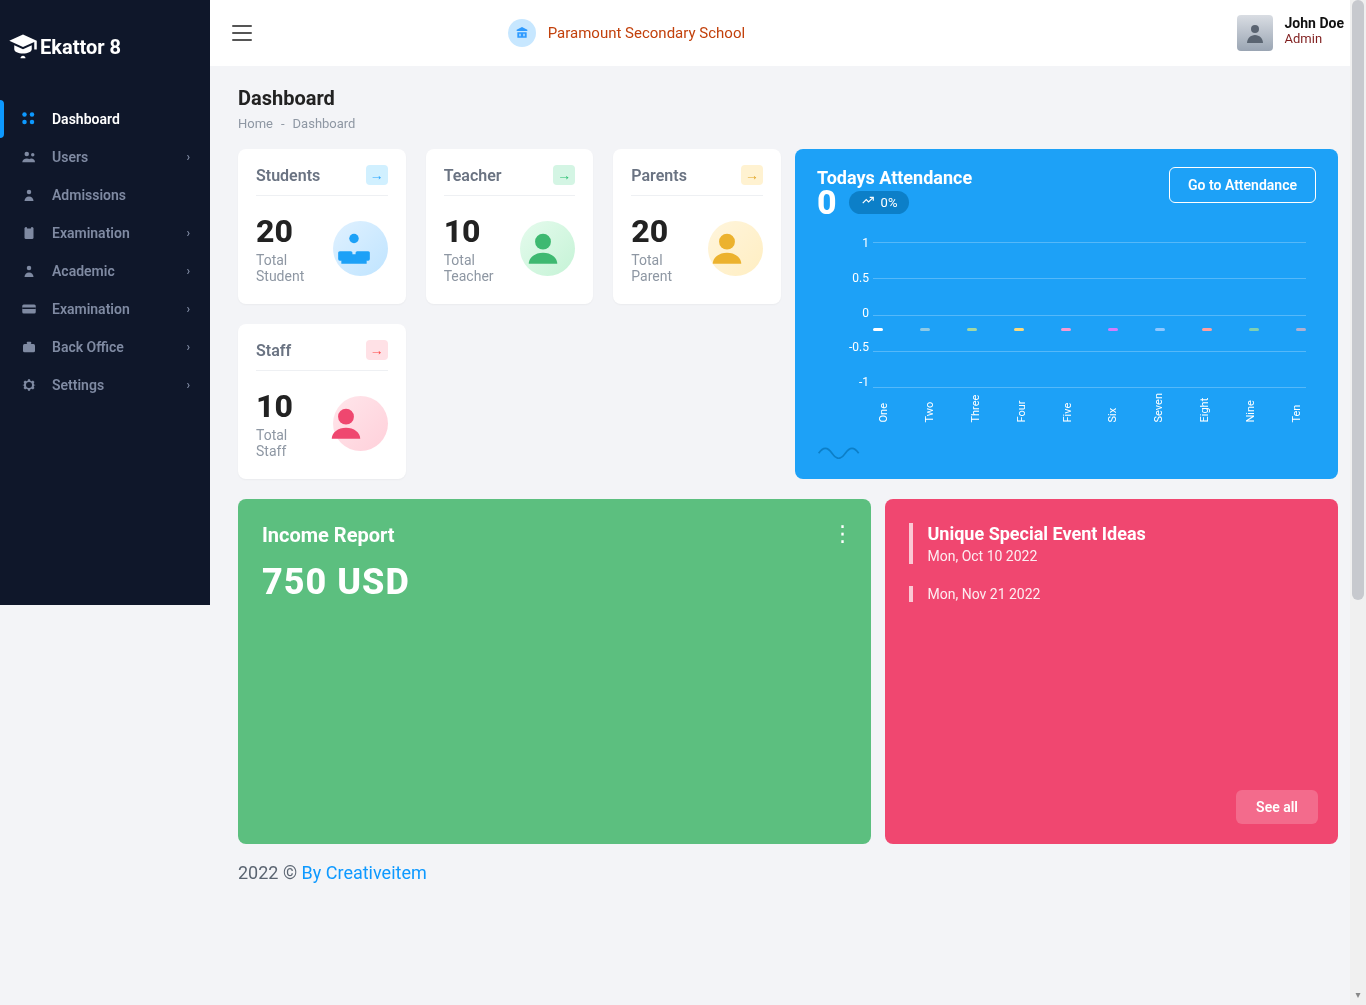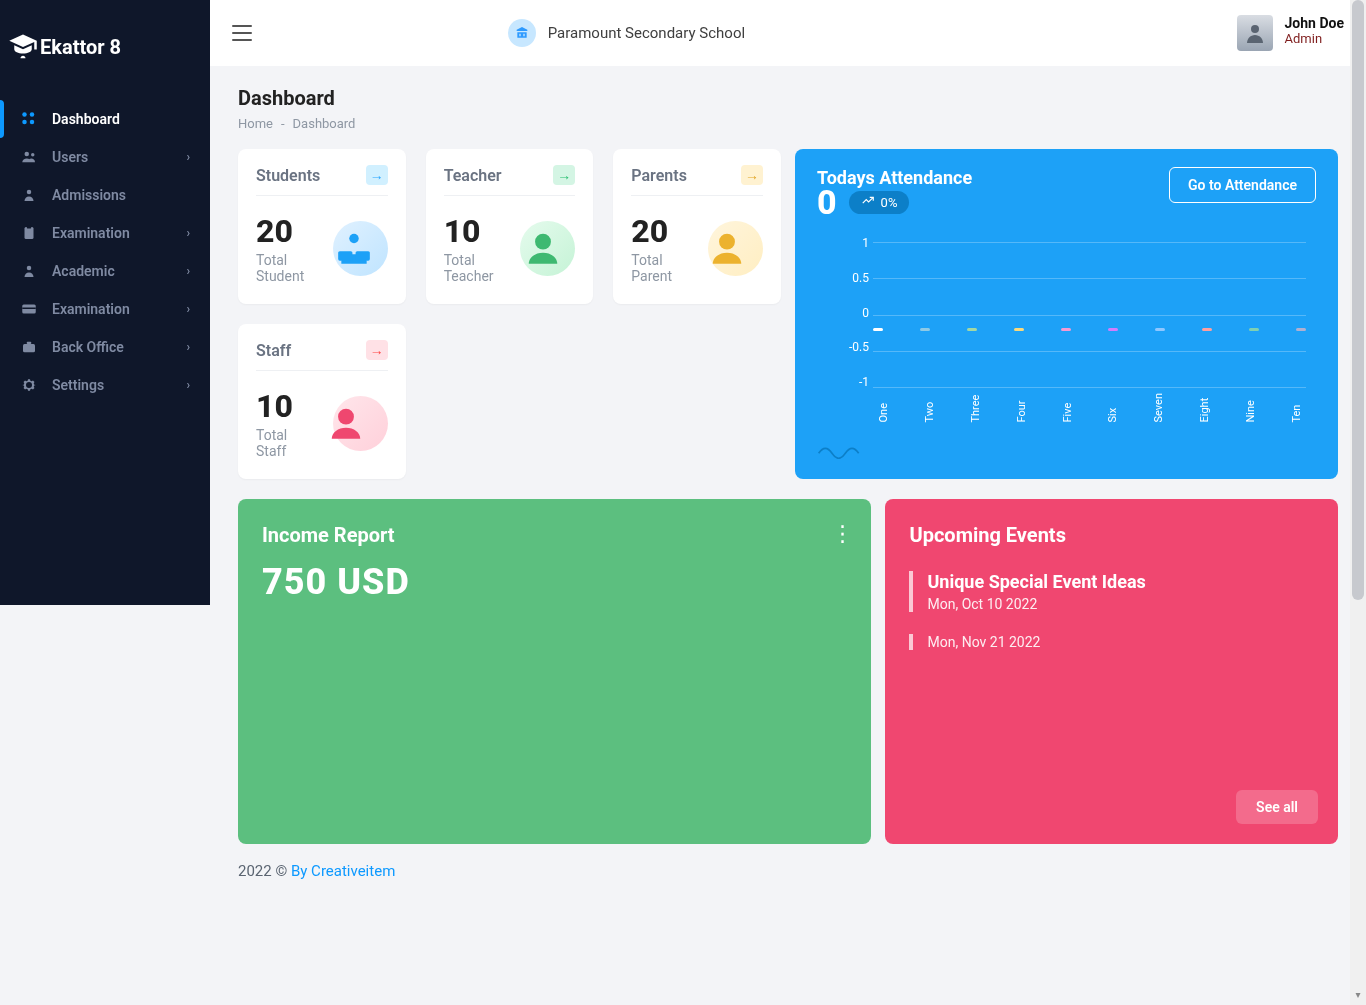--- a/index.html
+++ b/index.html
@@ -19,21 +19,21 @@
 .nav-icon svg { width:18px; height:18px; }
 .chev { margin-left:auto; color:#7f8aa2; font-size:12px; }
 
 
 .main { flex:1; display:flex; flex-direction:column; height:1005px; }
 .topbar { background:#fff; height:66px; display:flex; align-items:center; padding:0 22px; gap:20px; }
 .hamburger { width:20px; height:16px; display:flex; flex-direction:column; justify-content:space-between; cursor:pointer; }
 .hamburger span { display:block; height:2px; background:#555; border-radius:2px; }
 .school-cluster { margin:0 auto; display:flex; align-items:center; gap:12px; }
 .school-icon { width:28px; height:28px; border-radius:50%; background:#c7e7ff; display:flex; align-items:center; justify-content:center; color:#2d9aff; }
-.school-name { color:#404040; font-size:15px; }
+.school-name { color:#c2410c; font-size:15px; }
 .user-cluster { display:flex; align-items:flex-start; gap:12px; margin-left:auto; }
 .avatar { width:36px; height:36px; border-radius:4px; background:linear-gradient(#d9dde3,#9aa5b3); display:flex; align-items:center; justify-content:center; }
 .user-text .uname { font-weight:700; font-size:14px; color:#111; }
 .user-text .urole { font-size:13px; color:#7f1d1d; }
 
 
 .page { padding: 20px 28px; flex:1; overflow:auto; }
 .page-title { font-size:20px; font-weight:700; color:#222; margin-bottom:6px; }
 .breadcrumb { display:flex; align-items:center; gap:8px; font-size:13px; color:#8e97a3; margin-bottom:18px; }
 .breadcrumb a { color:#8e97a3; text-decoration:none; }
@@ -92,21 +92,21 @@
 .inc-dots { position:absolute; right:18px; top:22px; font-size:22px; cursor:pointer; }
 
 .events-card { background:#f04770; color:#fff; border-radius:8px; padding:24px; height:345px; position:relative; }
 .ev-title { font-size:20px; font-weight:700; margin-bottom:24px; }
 .event-item { border-left:4px solid rgba(255,255,255,0.7); padding-left:14px; margin-bottom:22px; }
 .event-name { font-size:18px; font-weight:700; margin-bottom:4px; }
 .event-date { font-size:14px; opacity:0.9; }
 .see-all { position:absolute; right:20px; bottom:20px; background:rgba(255,255,255,0.2); border:none; color:#fff; font-size:14px; font-weight:600; padding:9px 20px; border-radius:6px; cursor:pointer; }
 
 
-.footer { padding:18px 0 0; font-size:15px; color:#5a6471; }
+.footer { padding:18px 0 0; font-size:18px; color:#5a6471; }
 .footer a { color:#0d99ff; text-decoration:none; }
 .scrollbar { position:absolute; right:0; top:0; width:16px; height:1005px; background:#f0f0f0; }
 .scrollbar .thumb { position:absolute; left:2px; right:2px; top:0; height:600px; background:#c7c9ce; border-radius:6px; }
 .scrollbar .arrow-up, .scrollbar .arrow-down { position:absolute; left:0; right:0; height:16px; text-align:center; font-size:10px; color:#888; }
 .scrollbar .arrow-up { top:0; }
 .scrollbar .arrow-down { bottom:0; }
 </style>
 </head>
 <body>
 
@@ -387,21 +387,20 @@
       </div>
     </div>
 
     <div class="grid-bottom">
       <div class="income-card">
         <div class="inc-dots">⋮</div>
         <div class="inc-title">Income Report</div>
         <div class="inc-val">750 USD</div>
       </div>
       <div class="events-card">
-        <div class="ev-title">Upcoming Events</div>
         <div class="event-item">
           <div class="event-name">Unique Special Event Ideas</div>
           <div class="event-date">Mon, Oct 10 2022</div>
         </div>
         <div class="event-item">
           <div class="event-date">Mon, Nov 21 2022</div>
         </div>
         <button class="see-all">See all</button>
       </div>
     </div>

